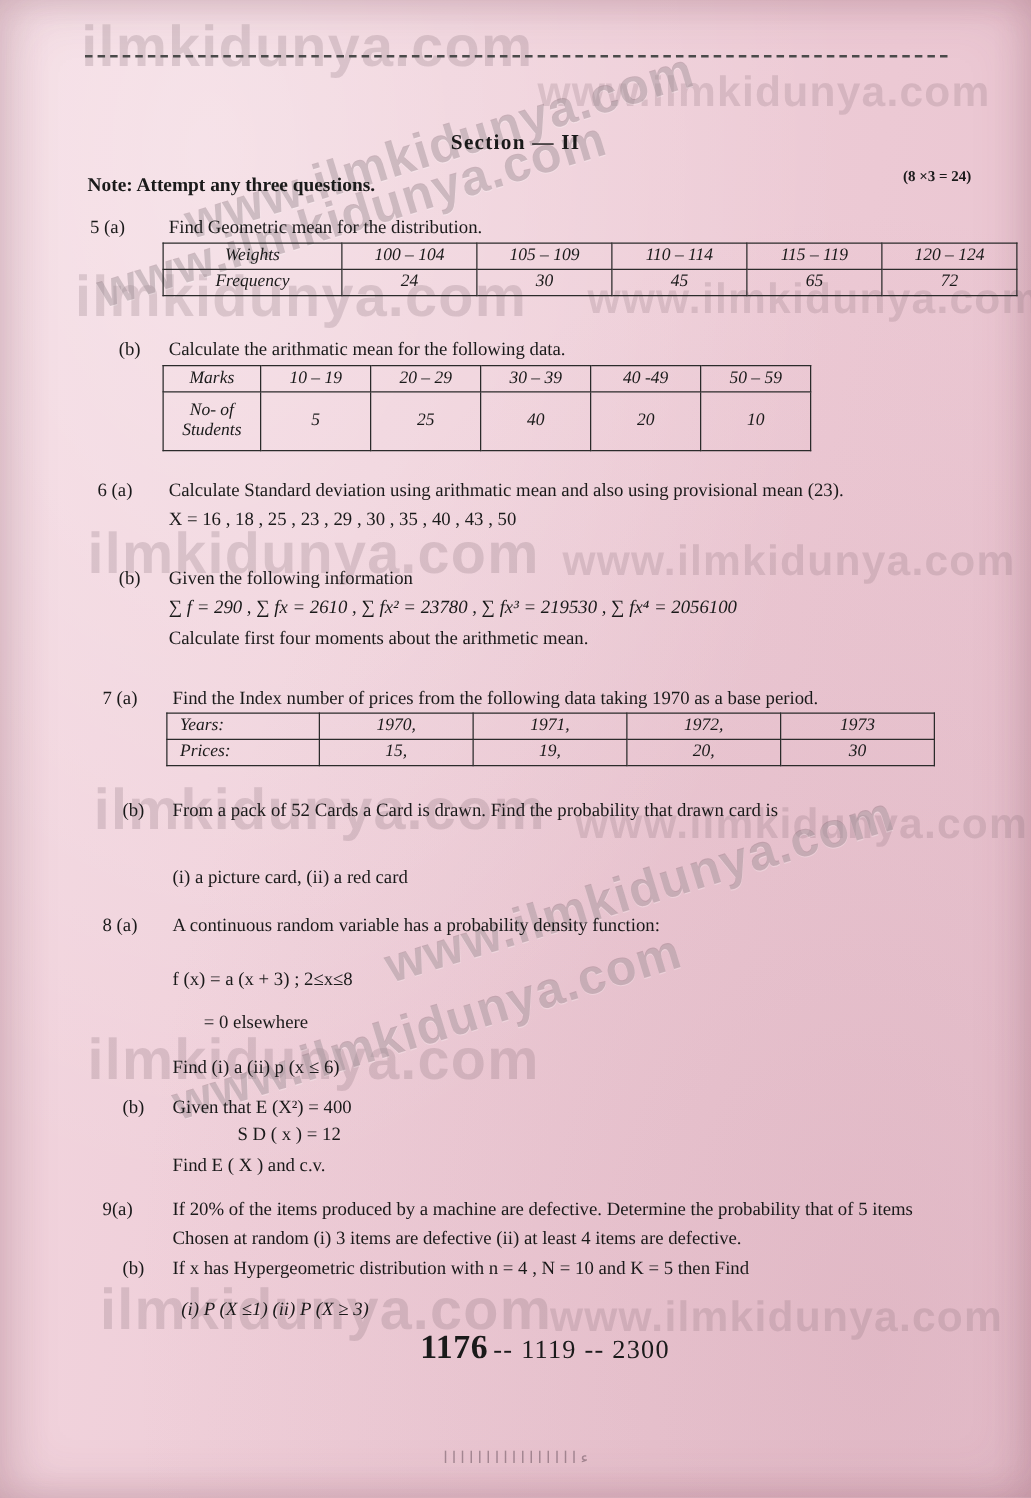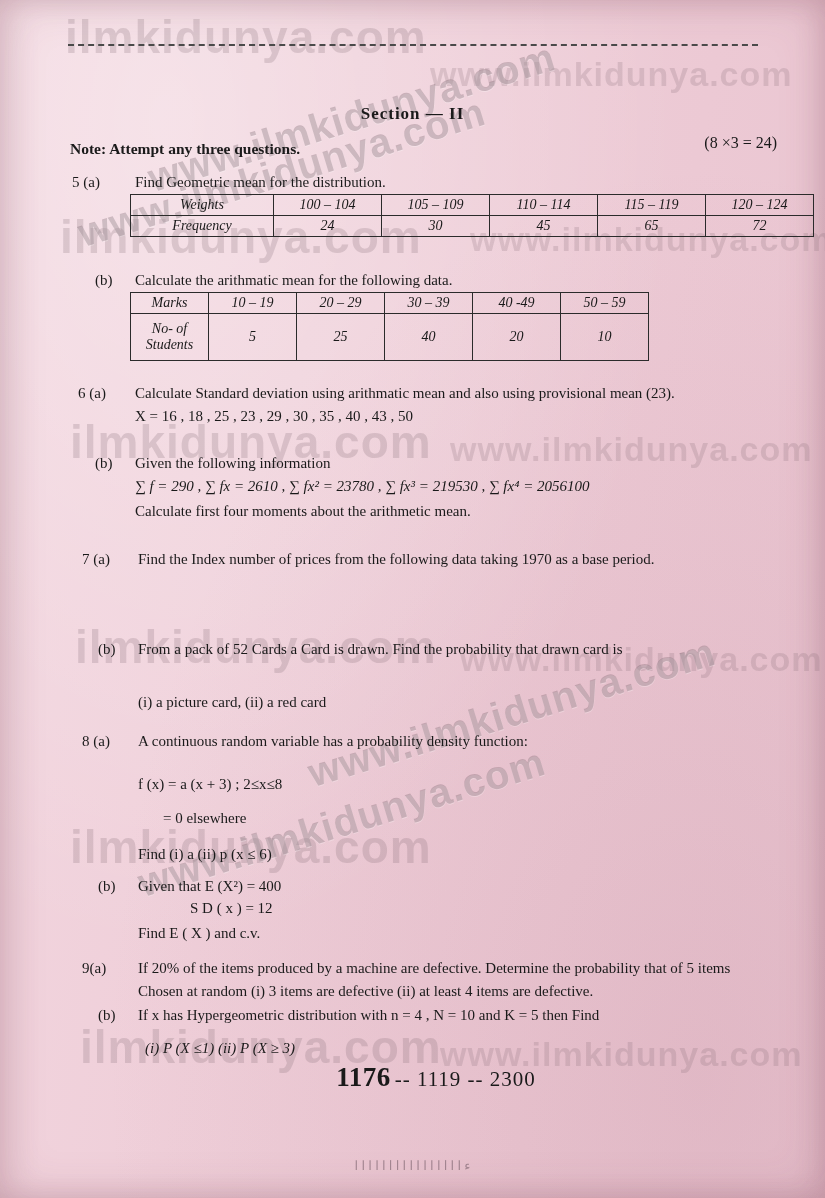--- a/index.html
+++ b/index.html
@@ -91,22 +91,22 @@
     width: 825px;
     text-align: center;
     font-size: 17px;
     font-weight: bold;
     letter-spacing: 1px;
   }
   .marks {
     position: absolute;
     top: 134px;
     right: 48px;
-    font-size: 16px;
-    font-weight: normal;
+    font-size: 12px;
+    font-weight: bold;
   }
   .note {
     position: absolute;
     top: 140px;
     left: 70px;
     font-size: 15.5px;
     font-weight: bold;
   }
   
   .qnum {
@@ -248,20 +248,38 @@
   <div class="qtext" style="top:385px; left:135px;">Calculate Standard deviation using arithmatic mean and also using provisional mean (23).</div>
   <div class="qtext" style="top:408px; left:135px;">X = 16 , 18 , 25 , 23 , 29 , 30 , 35 , 40 , 43 , 50</div>
 
   <div class="qnum" style="top:455px; left:95px;">(b)</div>
   <div class="qtext" style="top:455px; left:135px;">Given the following information</div>
   <div class="qtext italic" style="top:478px; left:135px;">∑ f = 290 ,   ∑ fx = 2610 ,  ∑ fx² = 23780 ,  ∑ fx³ = 219530 ,   ∑ fx⁴ = 2056100</div>
   <div class="qtext" style="top:503px; left:135px;">Calculate first four moments about the arithmetic mean.</div>
 
   <div class="qnum" style="top:551px; left:82px;">7 (a)</div>
   <div class="qtext" style="top:551px; left:138px;">Find the Index number of prices from the following data taking 1970 as a base period.</div>
+  <table class="data" style="top:570px; left:133px;">
+    <tbody>
+        <tr>
+      <td class="lbl" style="width:105px;text-align:left;padding-left:10px;">Years:</td>
+      <td style="width:110px;">1970,</td>
+      <td style="width:110px;">1971,</td>
+      <td style="width:110px;">1972,</td>
+      <td style="width:110px;">1973</td>
+    </tr>
+    <tr>
+      <td class="lbl" style="text-align:left;padding-left:10px;">Prices:</td>
+      <td>15,</td>
+      <td>19,</td>
+      <td>20,</td>
+      <td>30</td>
+    </tr>
+  </tbody>
+    </table>
 
   <div class="qnum" style="top:641px; left:98px;">(b)</div>
   <div class="qtext" style="top:641px; left:138px;">From a pack of 52 Cards a Card is drawn. Find the probability that drawn card is</div>
   <div class="qtext" style="top:694px; left:138px;">(i) a picture card,   (ii) a red card</div>
 
   <div class="qnum" style="top:733px; left:82px;">8 (a)</div>
   <div class="qtext" style="top:733px; left:138px;">A continuous random variable has a probability density function:</div>
   <div class="qtext" style="top:776px; left:138px;">f (x) =  a (x + 3) ;   2≤x≤8</div>
   <div class="qtext" style="top:810px; left:163px;">=   0              elsewhere</div>
   <div class="qtext" style="top:846px; left:138px;">Find      (i) a      (ii) p (x ≤ 6)</div>

